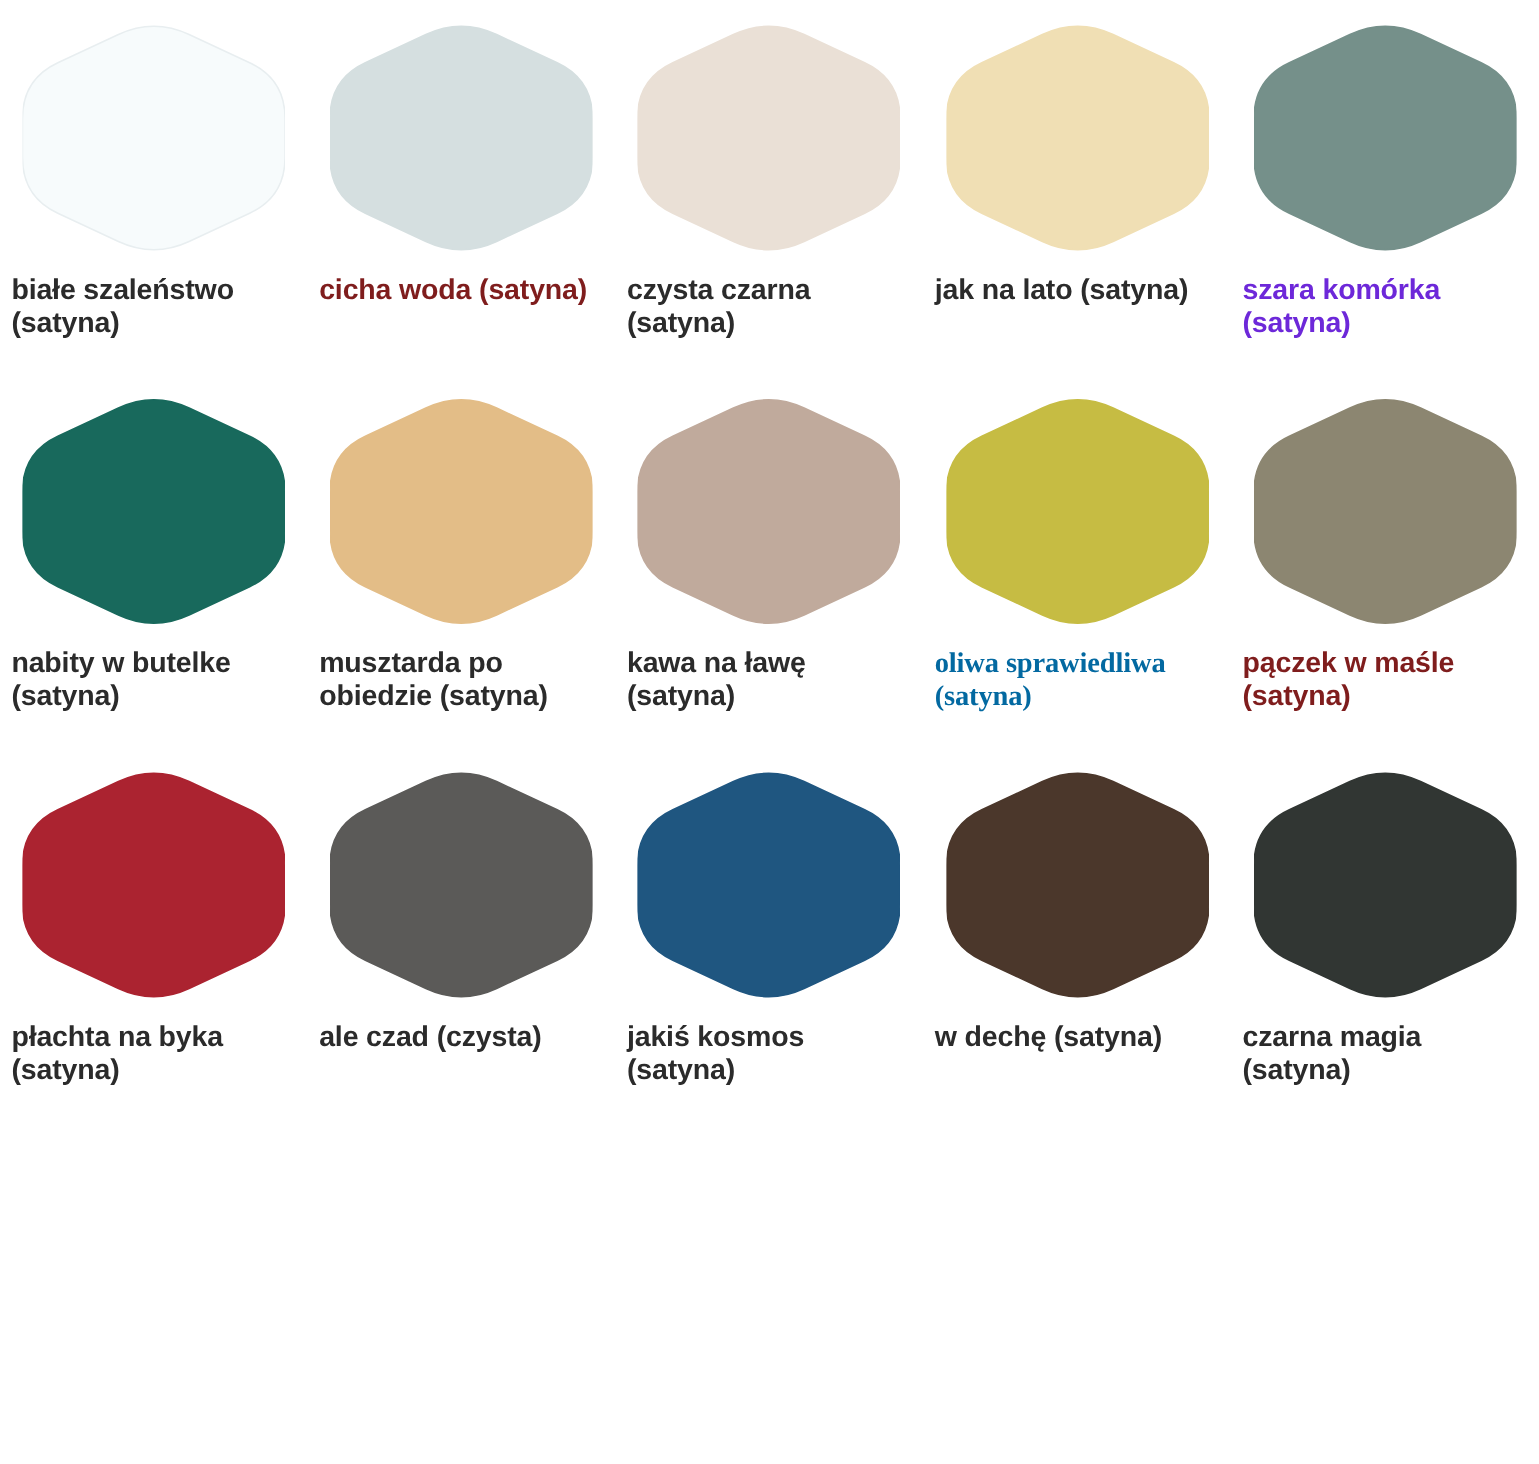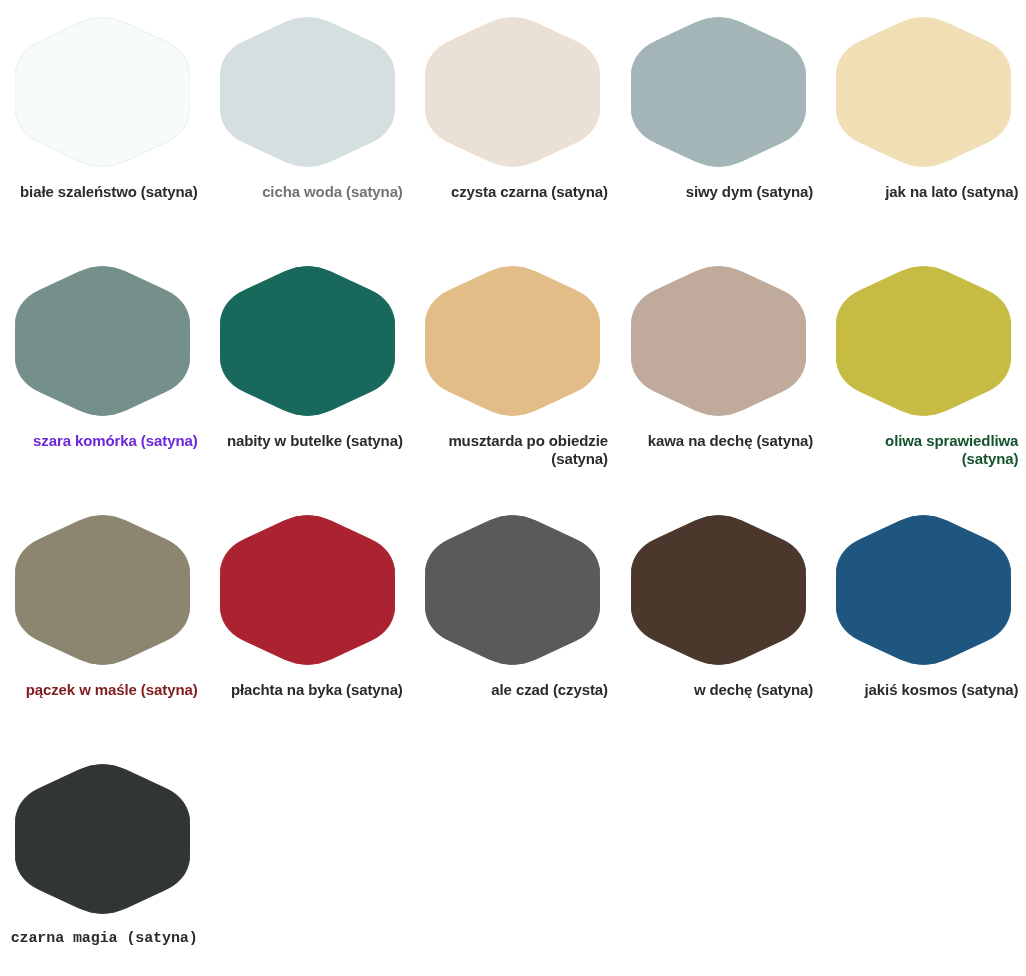--- a/index.html
+++ b/index.html
@@ -35,22 +35,22 @@
     position: relative;
   }
   .hex-wrap svg {
     display: block;
     width: 175px;
     height: 160px;
   }
   .swatch-label {
     margin-top: 11px;
     width: 190px;
-    text-align: right;
-    font-size: 15px;
+    text-align: left;
+    font-size: 19px;
     font-weight: bold;
     line-height: 1.18;
     color: #2b2b2b;
     letter-spacing: -0.1px;
     word-wrap: break-word;
   }
 </style>
 </head>
 <body>
 
@@ -62,37 +62,29 @@
         </svg>
       </div>
       <div class="swatch-label" style="color: rgb(43, 43, 43);">białe szaleństwo (satyna)</div>
     </div>
     <div class="swatch-cell">
       <div class="hex-wrap">
         <svg viewBox="0 0 175 160">
           <path d="M63.94,10.99Q87.50,0.00 111.06,10.99L151.44,29.81Q175.00,40.80 175.00,66.80L175.00,93.20Q175.00,119.20 151.44,130.19L111.06,149.01Q87.50,160.00 63.94,149.01L23.56,130.19Q0.00,119.20 0.00,93.20L0.00,66.80Q0.00,40.80 23.56,29.81Z" fill="#d5dfe0" stroke="#d5dfe0" stroke-width="1"></path>
         </svg>
       </div>
-      <div class="swatch-label" style="color: #737373;">cicha woda (satyna)</div>
+      <div class="swatch-label" style="color: #7f1d1d;">cicha woda (satyna)</div>
     </div>
     <div class="swatch-cell">
       <div class="hex-wrap">
         <svg viewBox="0 0 175 160">
           <path d="M63.94,10.99Q87.50,0.00 111.06,10.99L151.44,29.81Q175.00,40.80 175.00,66.80L175.00,93.20Q175.00,119.20 151.44,130.19L111.06,149.01Q87.50,160.00 63.94,149.01L23.56,130.19Q0.00,119.20 0.00,93.20L0.00,66.80Q0.00,40.80 23.56,29.81Z" fill="#eae0d6" stroke="#eae0d6" stroke-width="1"></path>
         </svg>
       </div>
       <div class="swatch-label" style="color: rgb(43, 43, 43);">czysta czarna (satyna)</div>
-    </div>
-    <div class="swatch-cell">
-      <div class="hex-wrap">
-        <svg viewBox="0 0 175 160">
-          <path d="M63.94,10.99Q87.50,0.00 111.06,10.99L151.44,29.81Q175.00,40.80 175.00,66.80L175.00,93.20Q175.00,119.20 151.44,130.19L111.06,149.01Q87.50,160.00 63.94,149.01L23.56,130.19Q0.00,119.20 0.00,93.20L0.00,66.80Q0.00,40.80 23.56,29.81Z" fill="#a4b5b7" stroke="#a4b5b7" stroke-width="1"></path>
-        </svg>
-      </div>
-      <div class="swatch-label" style="color: rgb(43, 43, 43);">siwy dym (satyna)</div>
     </div>
     <div class="swatch-cell">
       <div class="hex-wrap">
         <svg viewBox="0 0 175 160">
           <path d="M63.94,10.99Q87.50,0.00 111.06,10.99L151.44,29.81Q175.00,40.80 175.00,66.80L175.00,93.20Q175.00,119.20 151.44,130.19L111.06,149.01Q87.50,160.00 63.94,149.01L23.56,130.19Q0.00,119.20 0.00,93.20L0.00,66.80Q0.00,40.80 23.56,29.81Z" fill="#f0dfb4" stroke="#f0dfb4" stroke-width="1"></path>
         </svg>
       </div>
       <div class="swatch-label" style="color: rgb(43, 43, 43);">jak na lato (satyna)</div>
     </div>
     <div class="swatch-cell">
@@ -118,29 +110,29 @@
         </svg>
       </div>
       <div class="swatch-label" style="color: rgb(43, 43, 43);">musztarda po obiedzie (satyna)</div>
     </div>
     <div class="swatch-cell">
       <div class="hex-wrap">
         <svg viewBox="0 0 175 160">
           <path d="M63.94,10.99Q87.50,0.00 111.06,10.99L151.44,29.81Q175.00,40.80 175.00,66.80L175.00,93.20Q175.00,119.20 151.44,130.19L111.06,149.01Q87.50,160.00 63.94,149.01L23.56,130.19Q0.00,119.20 0.00,93.20L0.00,66.80Q0.00,40.80 23.56,29.81Z" fill="#c0aa9c" stroke="#c0aa9c" stroke-width="1"></path>
         </svg>
       </div>
-      <div class="swatch-label" style="color: rgb(43, 43, 43);">kawa na dechę (satyna)</div>
+      <div class="swatch-label" style="color: rgb(43, 43, 43);">kawa na ławę (satyna)</div>
     </div>
     <div class="swatch-cell">
       <div class="hex-wrap">
         <svg viewBox="0 0 175 160">
           <path d="M63.94,10.99Q87.50,0.00 111.06,10.99L151.44,29.81Q175.00,40.80 175.00,66.80L175.00,93.20Q175.00,119.20 151.44,130.19L111.06,149.01Q87.50,160.00 63.94,149.01L23.56,130.19Q0.00,119.20 0.00,93.20L0.00,66.80Q0.00,40.80 23.56,29.81Z" fill="#c6bc43" stroke="#c6bc43" stroke-width="1"></path>
         </svg>
       </div>
-      <div class="swatch-label" style="color: #14532d;">oliwa sprawiedliwa (satyna)</div>
+      <div class="swatch-label" style="color: #0369a1; font-family: Liberation Serif, serif;">oliwa sprawiedliwa (satyna)</div>
     </div>
     <div class="swatch-cell">
       <div class="hex-wrap">
         <svg viewBox="0 0 175 160">
           <path d="M63.94,10.99Q87.50,0.00 111.06,10.99L151.44,29.81Q175.00,40.80 175.00,66.80L175.00,93.20Q175.00,119.20 151.44,130.19L111.06,149.01Q87.50,160.00 63.94,149.01L23.56,130.19Q0.00,119.20 0.00,93.20L0.00,66.80Q0.00,40.80 23.56,29.81Z" fill="#8c8671" stroke="#8c8671" stroke-width="1"></path>
         </svg>
       </div>
       <div class="swatch-label" style="color: #7f1d1d;">pączek w maśle (satyna)</div>
     </div>
     <div class="swatch-cell">
@@ -155,34 +147,34 @@
       <div class="hex-wrap">
         <svg viewBox="0 0 175 160">
           <path d="M63.94,10.99Q87.50,0.00 111.06,10.99L151.44,29.81Q175.00,40.80 175.00,66.80L175.00,93.20Q175.00,119.20 151.44,130.19L111.06,149.01Q87.50,160.00 63.94,149.01L23.56,130.19Q0.00,119.20 0.00,93.20L0.00,66.80Q0.00,40.80 23.56,29.81Z" fill="#5b5a58" stroke="#5b5a58" stroke-width="1"></path>
         </svg>
       </div>
       <div class="swatch-label" style="color: rgb(43, 43, 43);">ale czad (czysta)</div>
     </div>
     <div class="swatch-cell">
       <div class="hex-wrap">
         <svg viewBox="0 0 175 160">
+          <path d="M63.94,10.99Q87.50,0.00 111.06,10.99L151.44,29.81Q175.00,40.80 175.00,66.80L175.00,93.20Q175.00,119.20 151.44,130.19L111.06,149.01Q87.50,160.00 63.94,149.01L23.56,130.19Q0.00,119.20 0.00,93.20L0.00,66.80Q0.00,40.80 23.56,29.81Z" fill="#1f5680" stroke="#1f5680" stroke-width="1"></path>
+        </svg>
+      </div>
+      <div class="swatch-label" style="color: rgb(43, 43, 43);">jakiś kosmos (satyna)</div>
+    </div>
+    <div class="swatch-cell">
+      <div class="hex-wrap">
+        <svg viewBox="0 0 175 160">
           <path d="M63.94,10.99Q87.50,0.00 111.06,10.99L151.44,29.81Q175.00,40.80 175.00,66.80L175.00,93.20Q175.00,119.20 151.44,130.19L111.06,149.01Q87.50,160.00 63.94,149.01L23.56,130.19Q0.00,119.20 0.00,93.20L0.00,66.80Q0.00,40.80 23.56,29.81Z" fill="#4b372b" stroke="#4b372b" stroke-width="1"></path>
         </svg>
       </div>
       <div class="swatch-label" style="color: rgb(43, 43, 43);">w dechę (satyna)</div>
     </div>
     <div class="swatch-cell">
       <div class="hex-wrap">
         <svg viewBox="0 0 175 160">
-          <path d="M63.94,10.99Q87.50,0.00 111.06,10.99L151.44,29.81Q175.00,40.80 175.00,66.80L175.00,93.20Q175.00,119.20 151.44,130.19L111.06,149.01Q87.50,160.00 63.94,149.01L23.56,130.19Q0.00,119.20 0.00,93.20L0.00,66.80Q0.00,40.80 23.56,29.81Z" fill="#1f5680" stroke="#1f5680" stroke-width="1"></path>
-        </svg>
-      </div>
-      <div class="swatch-label" style="color: rgb(43, 43, 43);">jakiś kosmos (satyna)</div>
-    </div>
-    <div class="swatch-cell">
-      <div class="hex-wrap">
-        <svg viewBox="0 0 175 160">
           <path d="M63.94,10.99Q87.50,0.00 111.06,10.99L151.44,29.81Q175.00,40.80 175.00,66.80L175.00,93.20Q175.00,119.20 151.44,130.19L111.06,149.01Q87.50,160.00 63.94,149.01L23.56,130.19Q0.00,119.20 0.00,93.20L0.00,66.80Q0.00,40.80 23.56,29.81Z" fill="#313633" stroke="#313633" stroke-width="1"></path>
         </svg>
       </div>
-      <div class="swatch-label" style="color: rgb(43, 43, 43); font-family: Liberation Mono, monospace;">czarna magia (satyna)</div>
+      <div class="swatch-label" style="color: rgb(43, 43, 43);">czarna magia (satyna)</div>
     </div>
   </div>
 
 </body></html>

